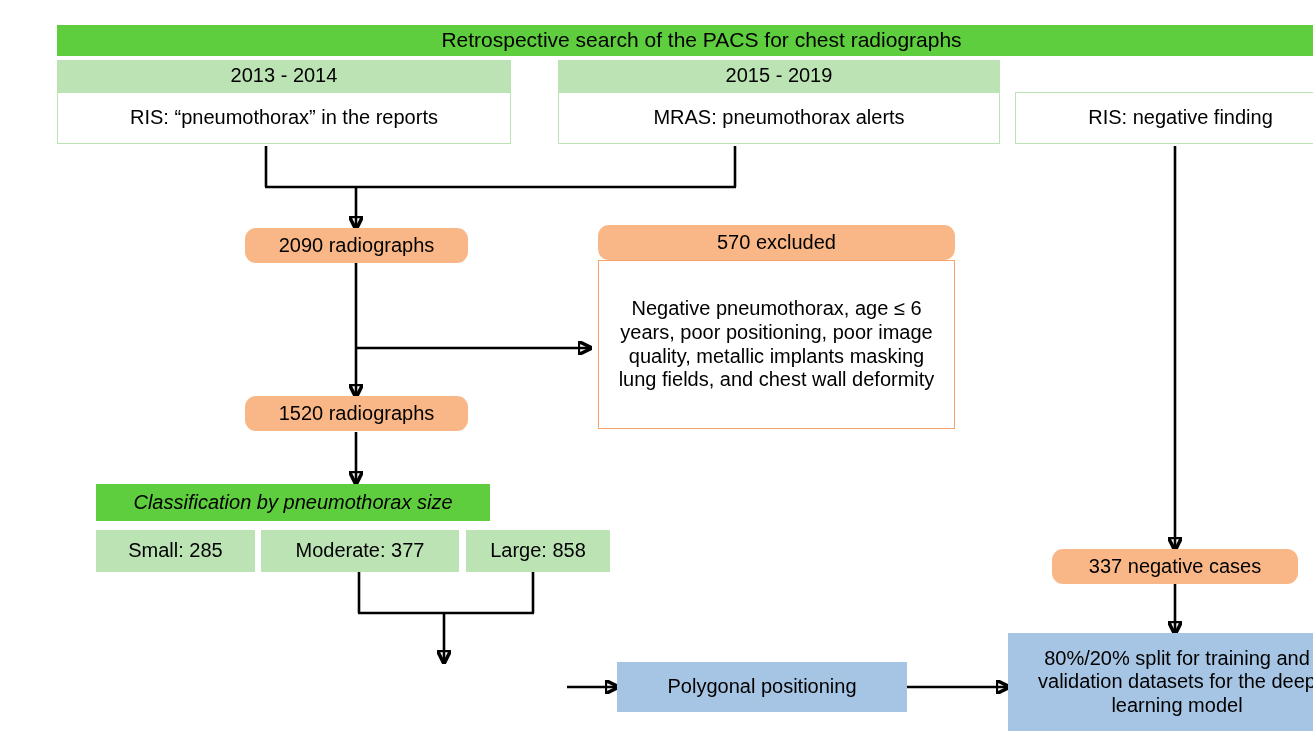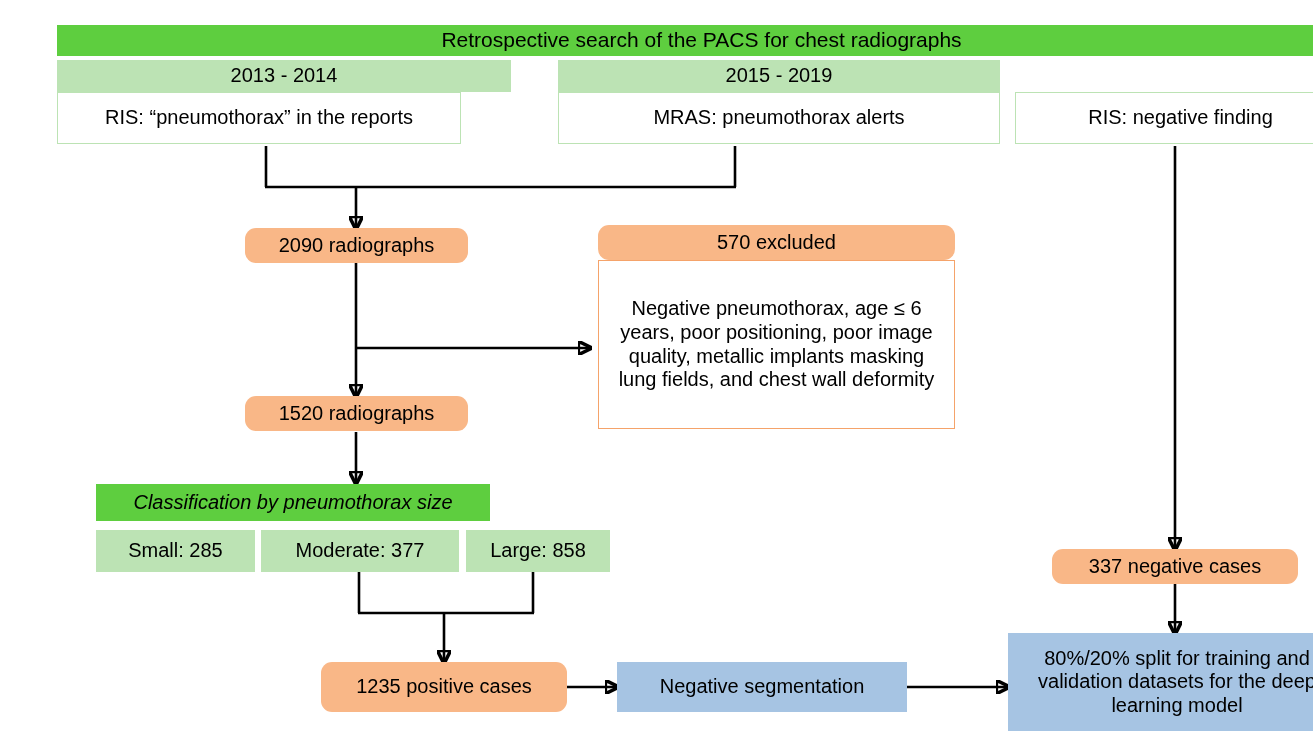--- a/index.html
+++ b/index.html
@@ -57,21 +57,21 @@
     <line x1="1130" y1="584" x2="1130" y2="633" marker-end="url(#ah)"></line>
   </svg>
 
   <div class="box green-dark f21" style="left:12px;top:25px;width:1289px;height:31px;">
     <span>Retrospective search of the PACS for chest radiographs</span>
   </div>
 
   <div class="box green-light f20" style="left:12px;top:60px;width:454px;height:32px;">
     <span>2013 - 2014</span>
   </div>
-  <div class="box white-green f20" style="left:12px;top:92px;width:404px;height:52px;">
+  <div class="box white-green f20" style="left:12px;top:92px;width:454px;height:52px;">
     <span>RIS: “pneumothorax” in the reports</span>
   </div>
 
   <div class="box green-light f20" style="left:513px;top:60px;width:442px;height:32px;">
     <span>2015 - 2019</span>
   </div>
   <div class="box white-green f20" style="left:513px;top:92px;width:442px;height:52px;">
     <span>MRAS: pneumothorax alerts</span>
   </div>
 
@@ -101,26 +101,23 @@
   <div class="box green-light f20" style="left:51px;top:530px;width:159px;height:42px;">
     <span>Small: 285</span>
   </div>
   <div class="box green-light f20" style="left:216px;top:530px;width:198px;height:42px;">
     <span>Moderate: 377</span>
   </div>
   <div class="box green-light f20" style="left:421px;top:530px;width:144px;height:42px;">
     <span>Large: 858</span>
   </div>
 
-  <div class="box orange f20" style="left:276px;top:662px;width:246px;height:50px;">
-    <span>1235 positive cases</span>
-  </div>
 
   <div class="box blue f20" style="left:572px;top:662px;width:290px;height:50px;">
-    <span>Negative segmentation</span>
+    <span>Polygonal positioning</span>
   </div>
 
   <div class="box orange f20" style="left:1007px;top:549px;width:246px;height:35px;">
     <span>337 negative cases</span>
   </div>
 
   <div class="box blue f20" style="left:963px;top:633px;width:338px;height:98px;padding:2px 10px;">
     <span>80%/20% split for training and validation datasets for the deep learning model</span>
   </div>
 

